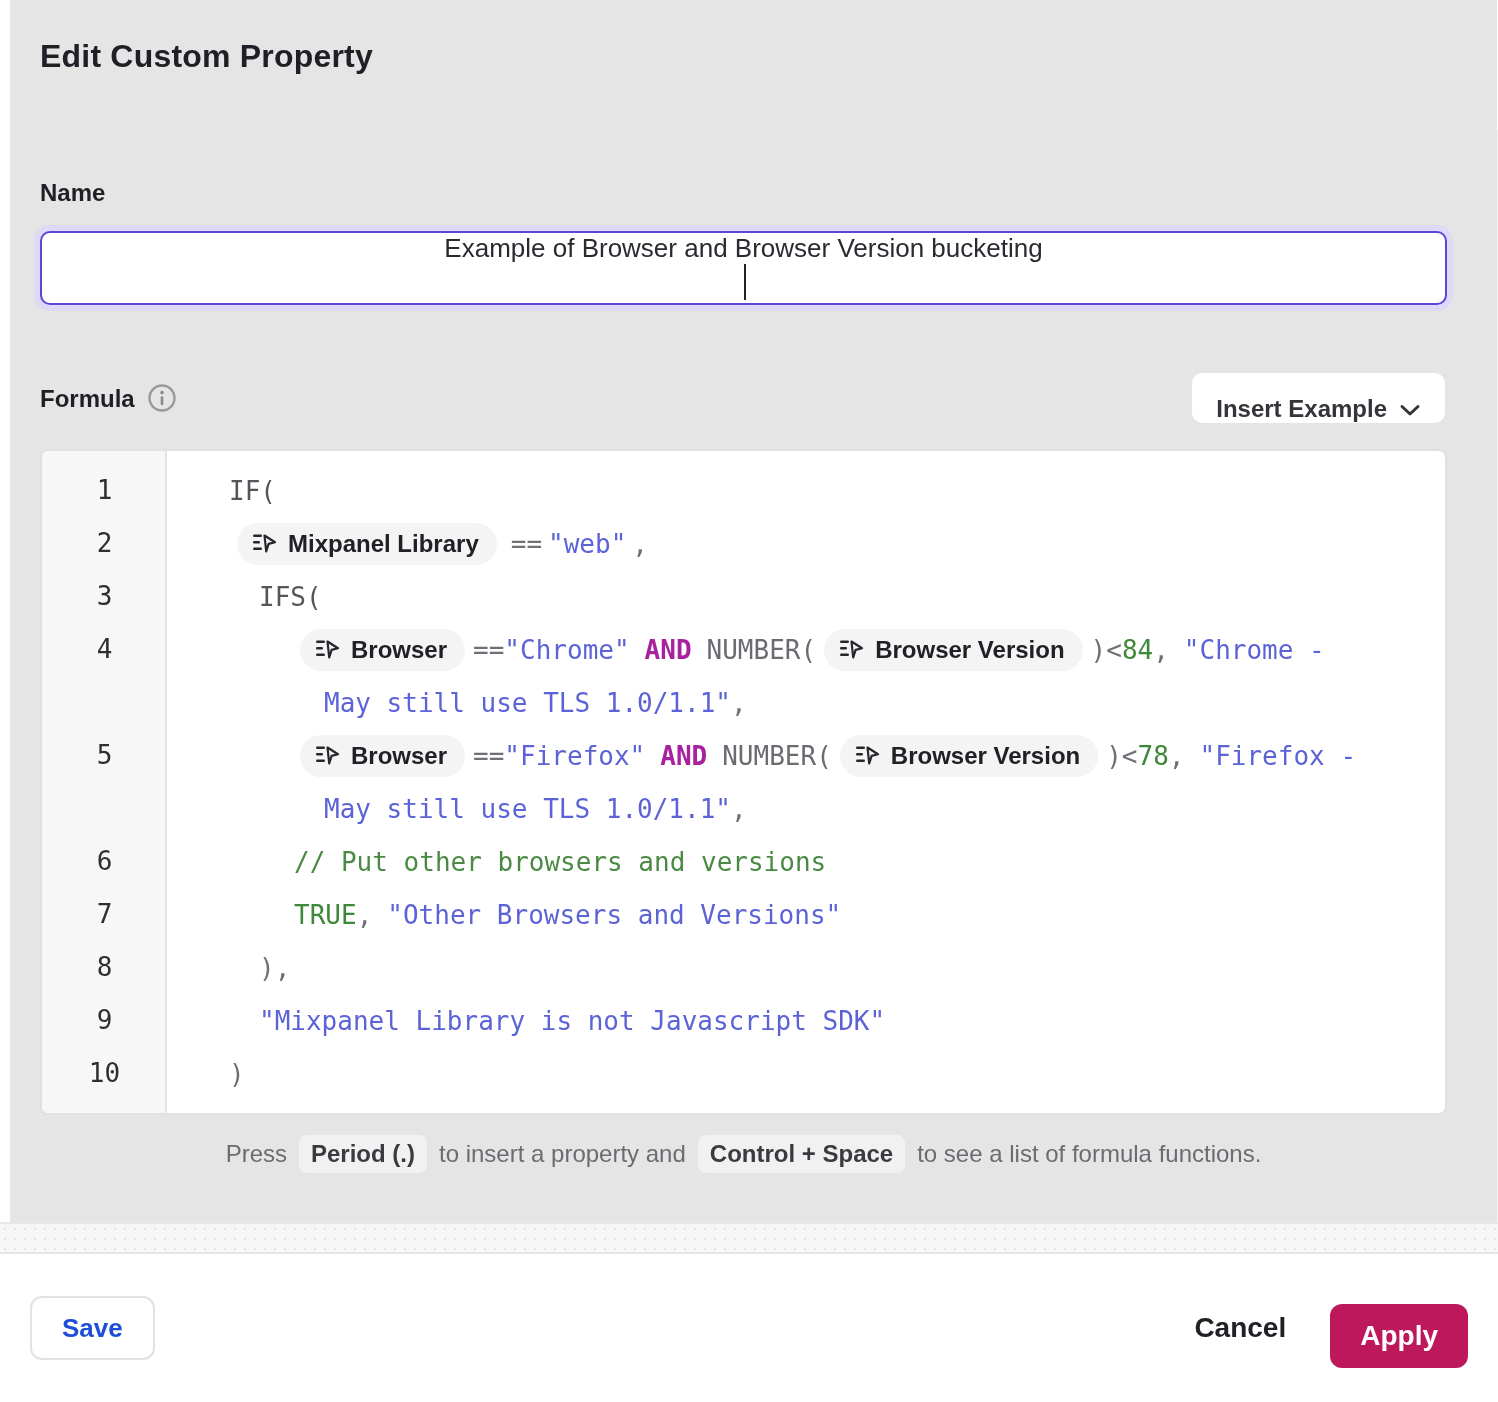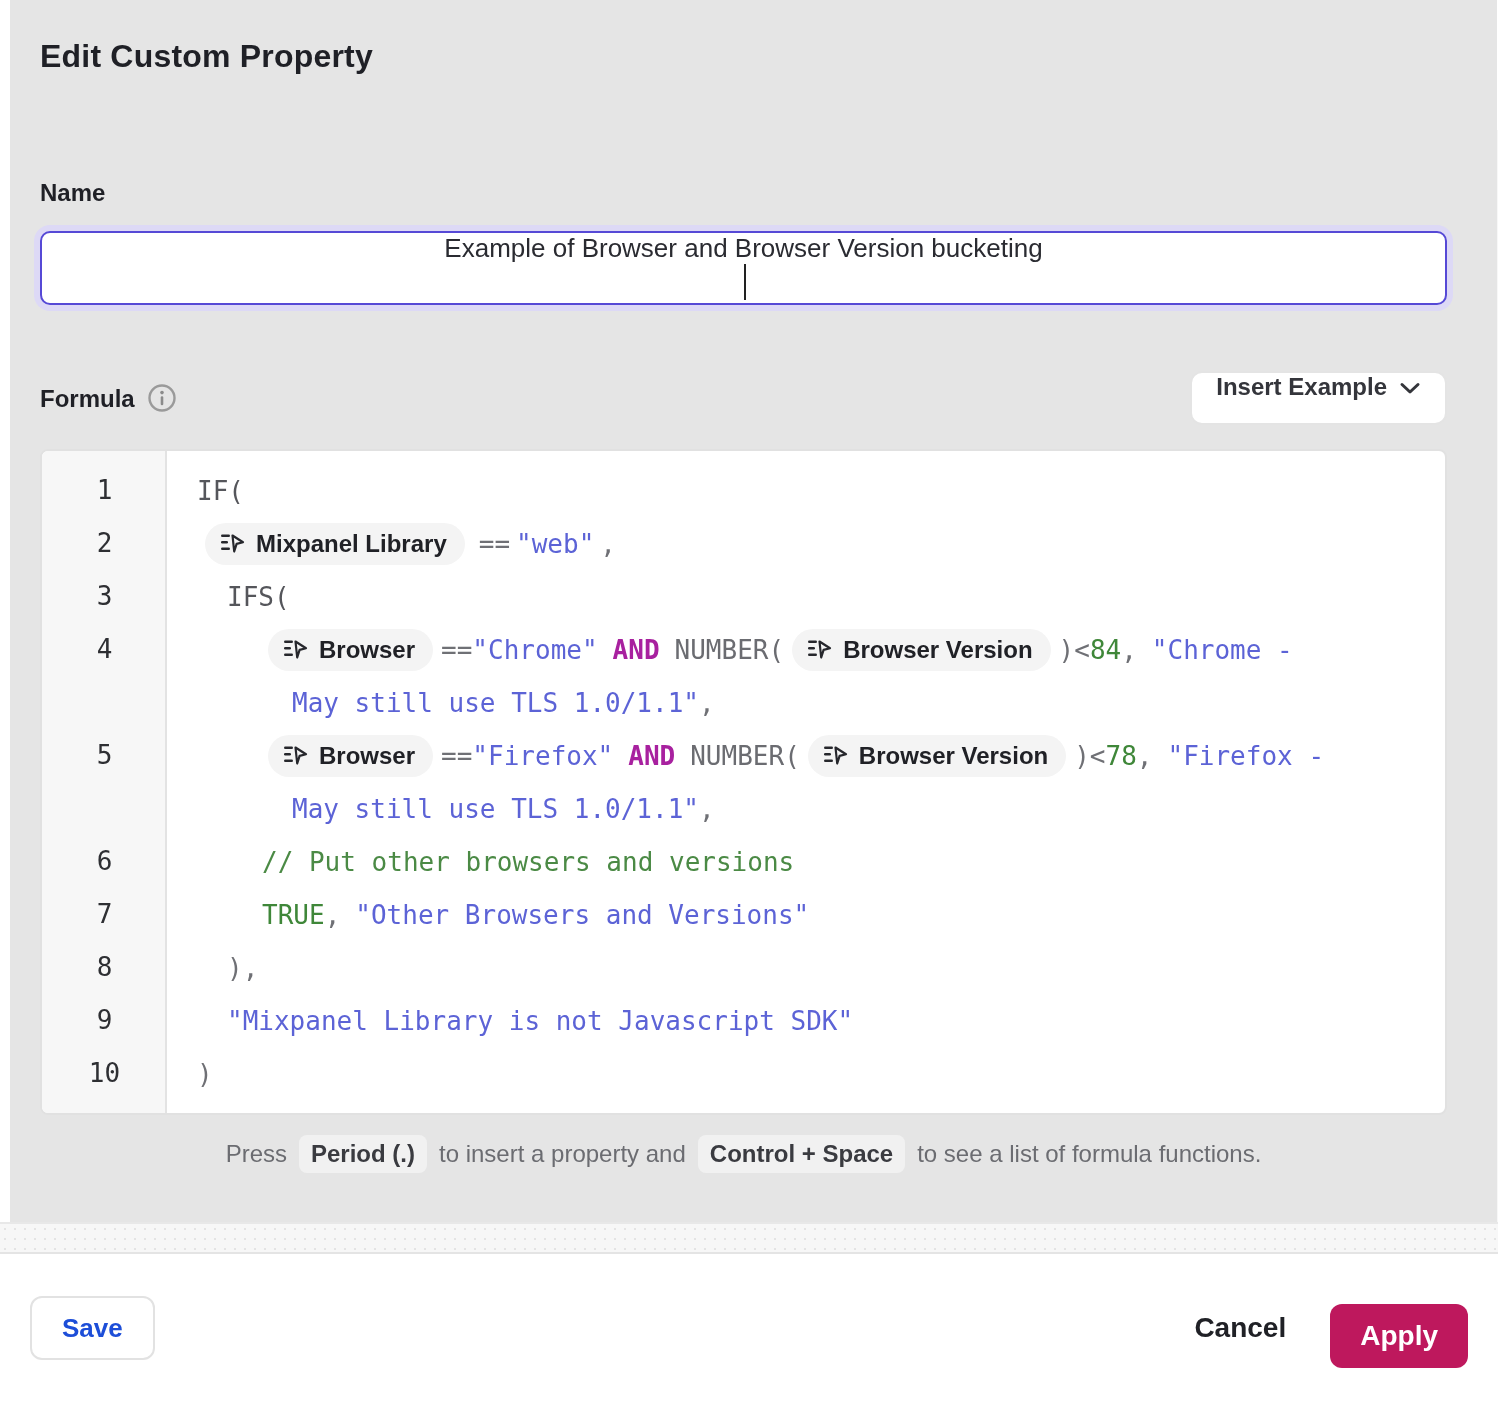--- a/index.html
+++ b/index.html
@@ -33,34 +33,34 @@
   .caret { width:2px; height:36px; background:#222; margin-left:2px; }
 
   .formula-row { margin-top:66px; display:flex; align-items:center; justify-content:space-between; }
   .formula-left { display:flex; align-items:flex-end; gap:12px; }
   .formula-label { font-size:24px; font-weight:700; color:#1f2026; }
   .info-icon { width:30px; height:30px; display:inline-flex; }
 
   .insert-example-btn {
     height:54px; padding:0 24px; background:#fff;
     border:2px solid #e4e4e4; border-radius:12px;
-    display:inline-flex; align-items:flex-start; gap:12px;
+    display:inline-flex; align-items:flex-end; gap:12px;
     font-size:24px; font-weight:600; color:#34353b; cursor:pointer;
   }
 
   .editor {
     position:relative; margin-top:24px; width:1407px;
     border:2px solid #e1e1e1; border-radius:8px; background:#fff; overflow:hidden;
     padding:13px 0 13px 0;
   }
   .gutter-bg { position:absolute; left:0; top:0; bottom:0; width:125px; background:#f7f7f7; border-right:2px solid #e3e3e3; }
   .code-line { position:relative; display:flex; }
   .gutter-num { width:125px; flex-shrink:0; text-align:center; font-family:"DejaVu Sans Mono", monospace; font-size:26px; color:#2e2f33; line-height:53px; }
   .line-body { flex:1; padding-left:30px; }
-  .code-row { min-height:53px; display:flex; align-items:center; font-family:"DejaVu Sans Mono", monospace; font-size:26px; white-space:pre; }
+  .code-row { min-height:53px; display:flex; align-items:center; font-family:"DejaVu Sans Mono", monospace; font-size:26px; white-space:pre;margin-left:32px; }
   .tok-kw { color:#55565b; }
   .tok-fn { color:#6b6c71; }
   .tok-op { color:#6f7075; }
   .tok-str { color:#5c63d6; }
   .tok-num, .tok-bool { color:#3f8739; }
   .tok-comment { color:#4b8a45; }
   .tok-and { color:#a8219f; font-weight:700; }
   .tok-sp { display:inline-block; width:15px; }
   .prop-chip {
     display:inline-flex; align-items:center; gap:10px;

